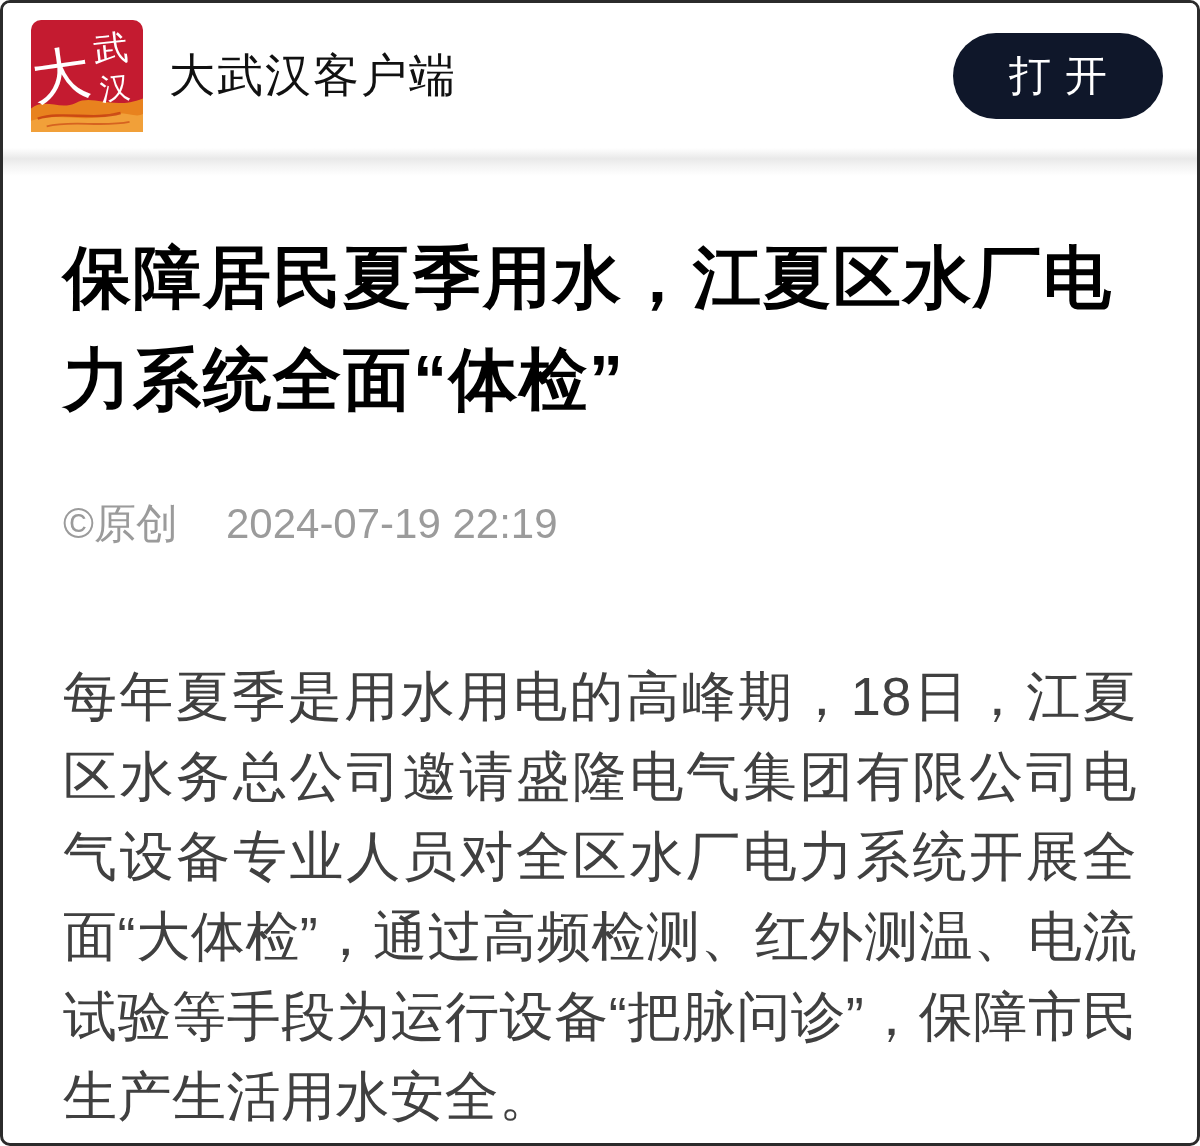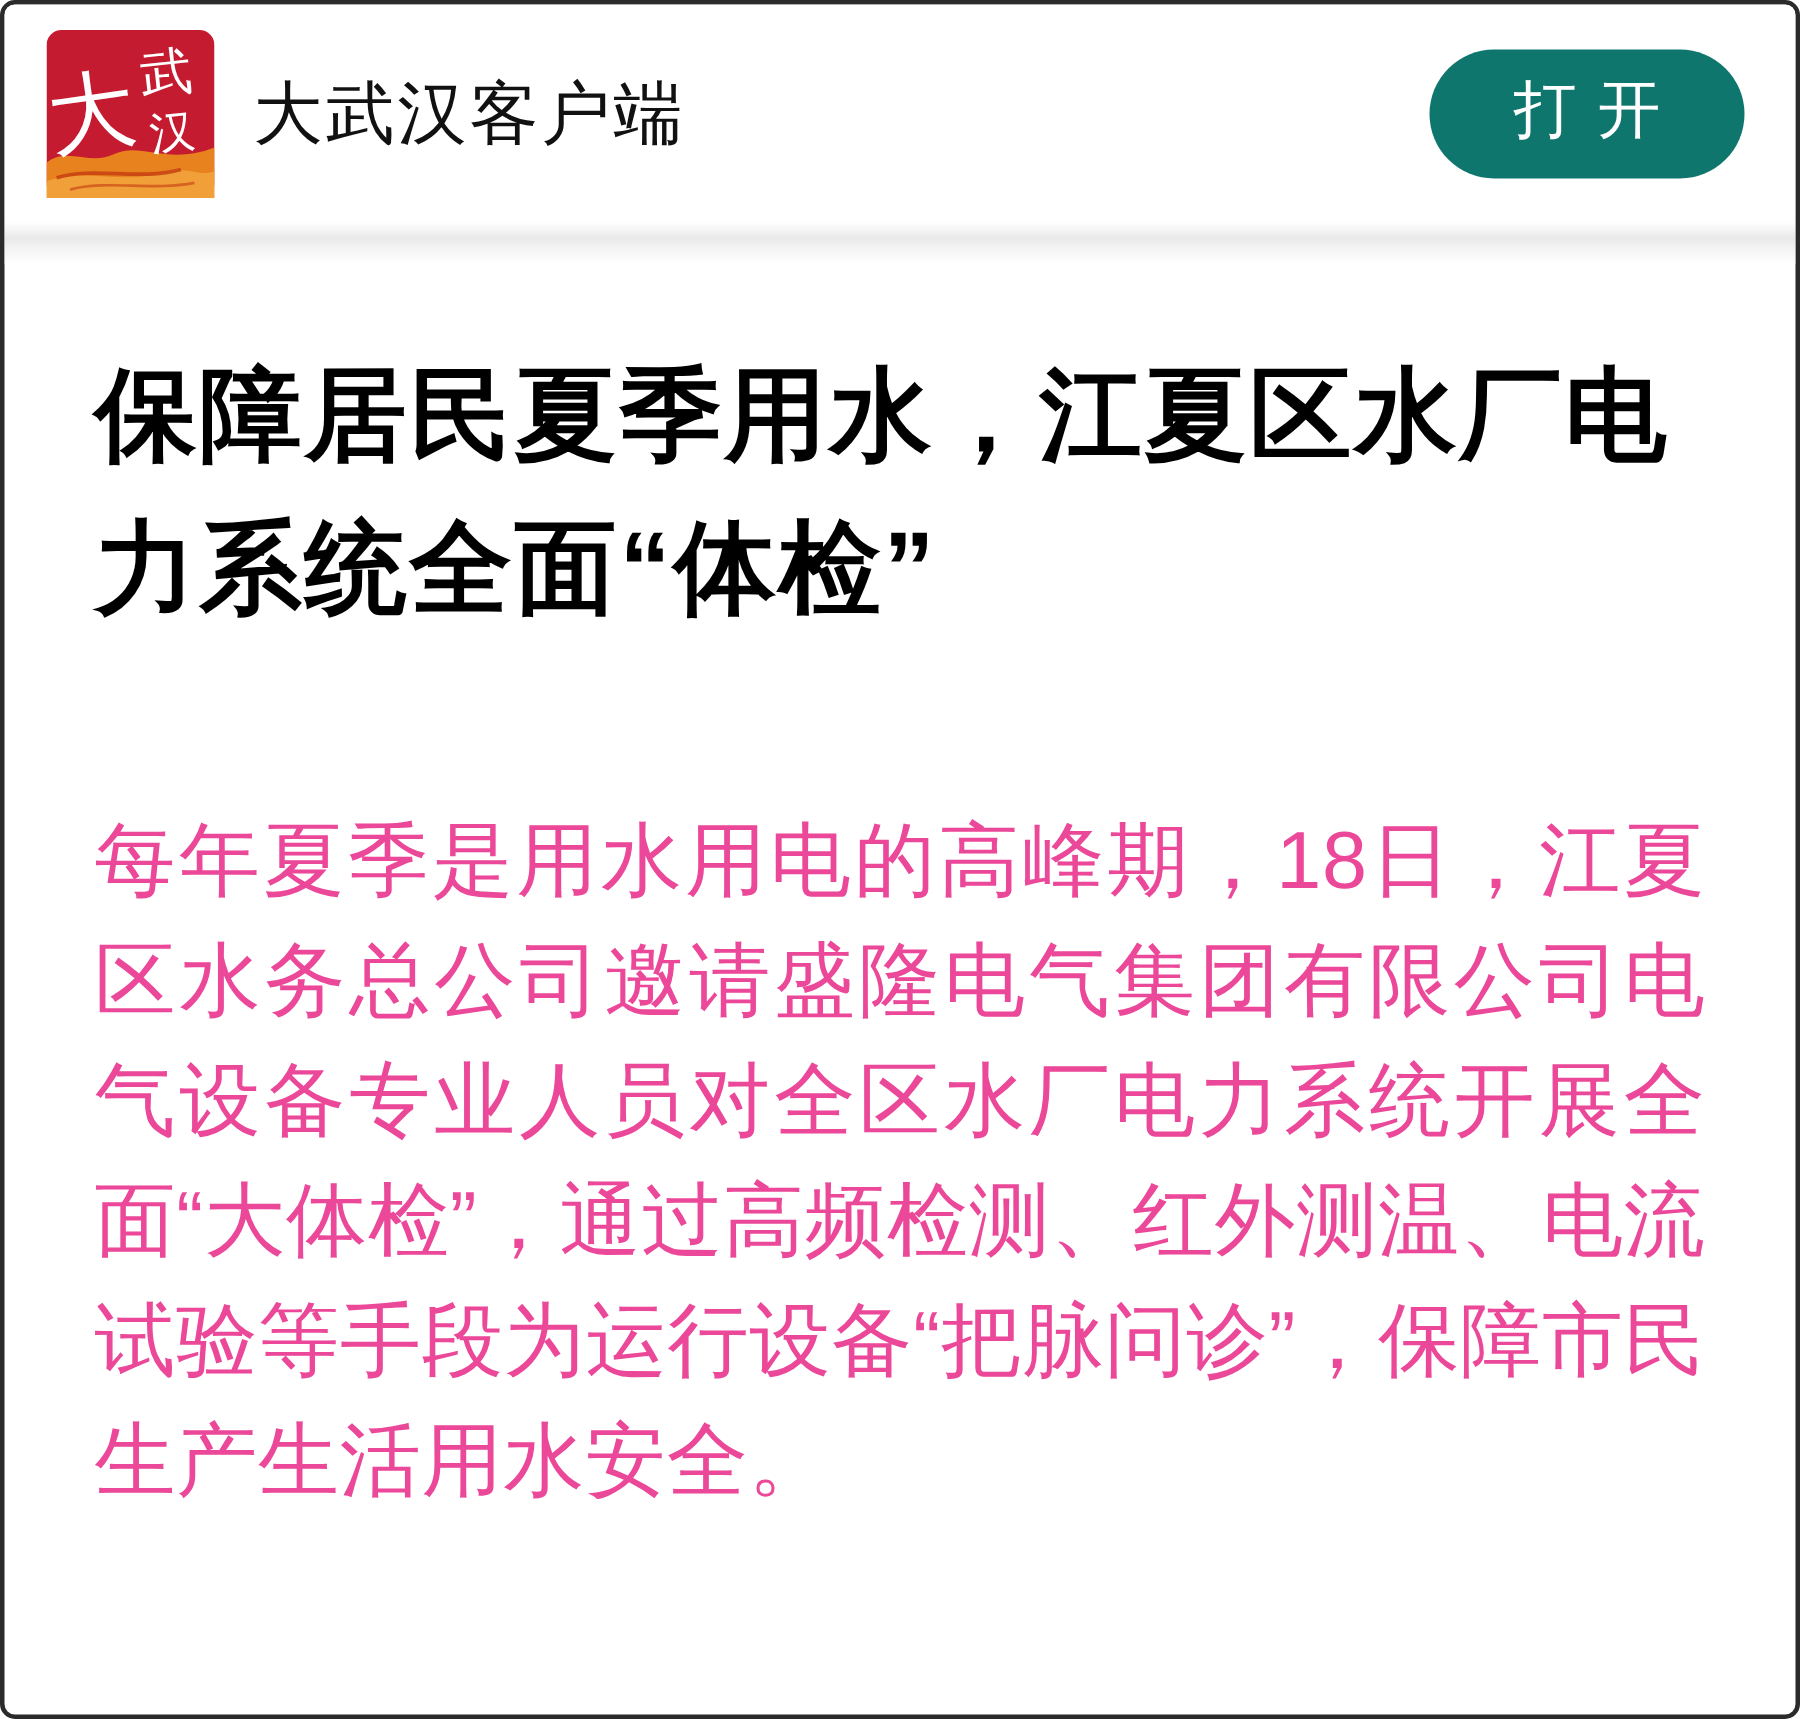--- a/index.html
+++ b/index.html
@@ -45,23 +45,23 @@
     white-space: nowrap;
     font-family: Liberation Mono, monospace;
   }
   .banner-spacer { flex: 1 1 auto; }
   .open-btn {
     flex: 0 0 auto;
     width: 210px;
     height: 86px;
     border: none;
     border-radius: 43px;
-    background: #0f766e;
+    background: #0f172a;
     color: #ffffff;
-    font-family: Liberation Mono, monospace;
+    font-family: Liberation Sans, sans-serif;
     font-size: 42px;
     letter-spacing: 14px;
     text-indent: 14px;
     line-height: 86px;
     text-align: center;
     padding: 0;
     cursor: pointer;
   }
 
   
@@ -87,21 +87,21 @@
     font-size: 42px;
     color: #9b9b9b;
     display: flex;
     align-items: baseline;
   }
   .publish-time { margin-left: 48px; }
   .article-body {
     margin: 104px 0 0 0;
     font-size: 54px;
     line-height: 80px;
-    color: #ec4899;
+    color: #404040;
     text-align: justify;
     letter-spacing: 0.5px;
   }
 </style>
 </head>
 <body>
 
 <div class="frame">
 
   <header class="app-banner">
@@ -120,17 +120,21 @@
     <div class="app-name">大武汉客户端</div>
     <div class="banner-spacer"></div>
     <button class="open-btn">打开</button>
   </header>
 
   <div class="divider-band"></div>
 
   <main class="article">
     <h1 class="article-title">保障居民夏季用水，江夏区水厂电力系统全面“体检”</h1>
 
+    <div class="article-meta">
+      <span class="origin-tag">©原创</span>
+      <span class="publish-time">2024-07-19 22:19</span>
+    </div>
 
     <p class="article-body">每年夏季是用水用电的高峰期，18日，江夏区水务总公司邀请盛隆电气集团有限公司电气设备专业人员对全区水厂电力系统开展全面“大体检”，通过高频检测、红外测温、电流试验等手段为运行设备“把脉问诊”，保障市民生产生活用水安全。</p>
   </main>
 
 </div>
 
 </body></html>

